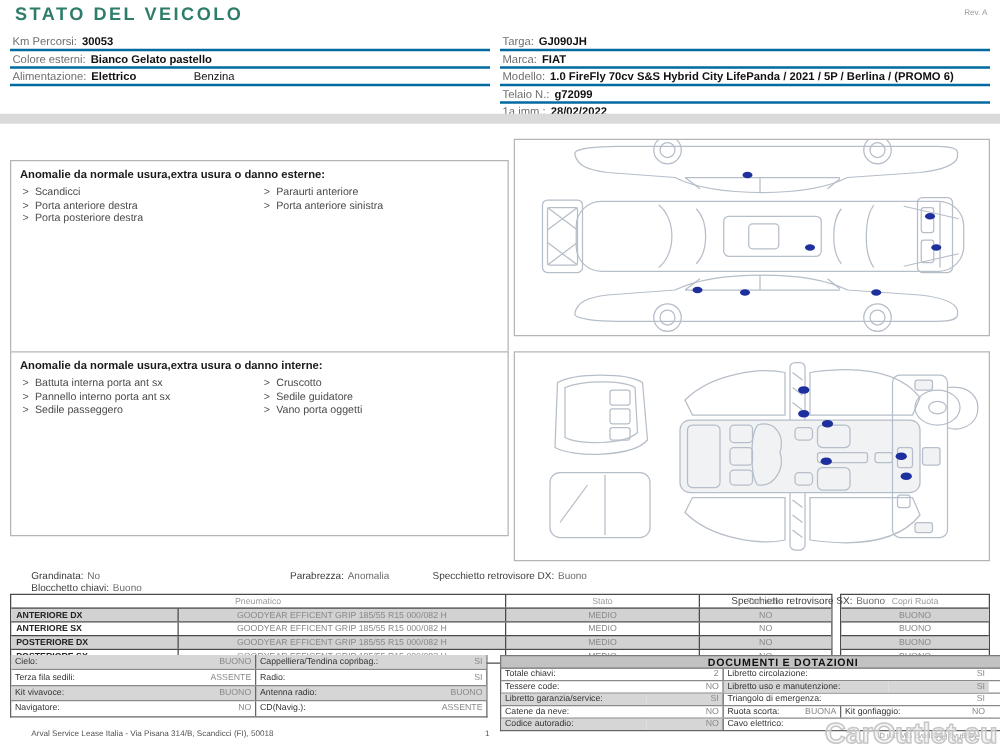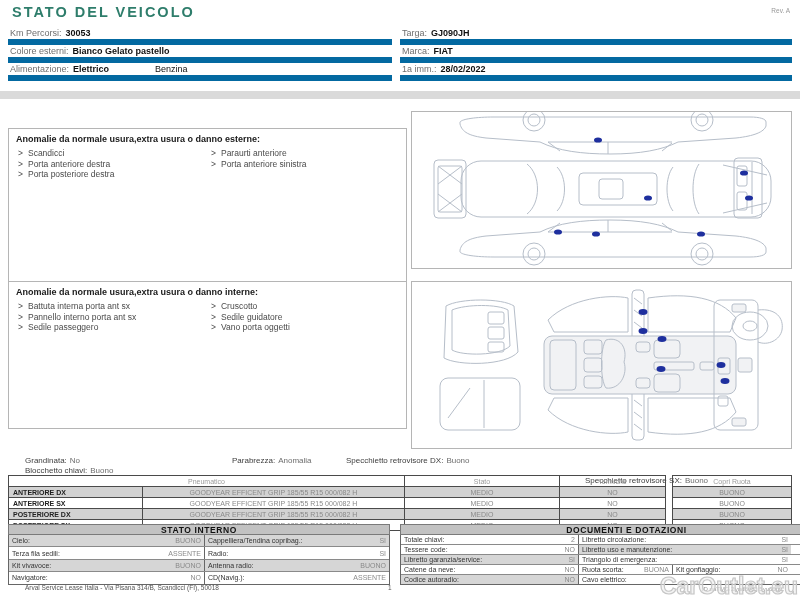--- a/index.html
+++ b/index.html
@@ -8,21 +8,21 @@
 
   
   .title{position:absolute;left:12px;top:4px;font-size:14.5px;font-weight:bold;
          letter-spacing:2px;color:#2E7D6B;}
   .rev{position:absolute;right:10px;top:7px;font-size:6.5px;color:#999;}
 
   
   .info{position:absolute;font-size:9px;line-height:10px;}
   .info-left{left:8px;top:27px;width:384px;}
   .info-right{left:400px;top:27px;width:392px;}
-  .info-row{display:block;border-bottom:6px solid #0369a1;padding:1px 0 1px 2px;}
+  .info-row{display:block;border-bottom:2px solid #0369a1;padding:1px 0 1px 2px;}
   .lbl{color:#6e6e6e;margin-right:4px;}
   .val{font-weight:bold;color:#111;}
   .val2{font-weight:normal;color:#111;margin-left:46px;}
 
   .band{position:absolute;left:0px;top:91px;width:800px;height:8px;background:#DADADA;}
 
   
   .box{position:absolute;background:#fff;border:1px solid #b5b5b5;box-sizing:border-box;}
   .ext-text{left:8px;top:128px;width:399px;height:158px;}
   .ext-diag{left:411px;top:111px;width:381px;height:158px;}
@@ -117,20 +117,26 @@
   </div>
 
   <div class="info info-right">
     <div class="info-row">
       <span class="lbl">Targa:</span><span class="val">GJ090JH</span>
     </div>
     <div class="info-row">
       <span class="lbl">Marca:</span><span class="val">FIAT</span>
     </div>
     <div class="info-row">
+      <span class="lbl">Modello:</span><span class="val">1.0 FireFly 70cv S&amp;S Hybrid City LifePanda / 2021 / 5P / Berlina / (PROMO 6)</span>
+    </div>
+    <div class="info-row">
+      <span class="lbl">Telaio N.:</span><span class="val">g72099</span>
+    </div>
+    <div class="info-row">
       <span class="lbl">1a imm.:</span><span class="val">28/02/2022</span>
     </div>
   </div>
 
   <div class="band"></div>
 
   <div class="box ext-text">
     <div class="box-heading">Anomalie da normale usura,extra usura o danno esterne:</div>
     <div class="cols">
       <div class="col">
@@ -355,21 +361,20 @@
 
   <div class="copritable">
     <div class="crow">Copri Ruota</div>
     <div class="crow stripe">BUONO</div>
     <div class="crow">BUONO</div>
     <div class="crow stripe">BUONO</div>
     <div class="crow">BUONO</div>
   </div>
 
   <div class="btable si-table">
-    <div class="bbar">STATO INTERNO</div>
     <div class="bbody">
       <div class="brow shade">
         <div class="bcell bl si-l1">Cielo:</div>
         <div class="bcell bv si-v1">BUONO</div>
         <div class="bcell bl si-l2">Cappelliera/Tendina copribag.:</div>
         <div class="bcell bv si-v2">SI</div>
       </div>
       <div class="brow">
         <div class="bcell bl si-l1">Terza fila sedili:</div>
         <div class="bcell bv si-v1">ASSENTE</div>

